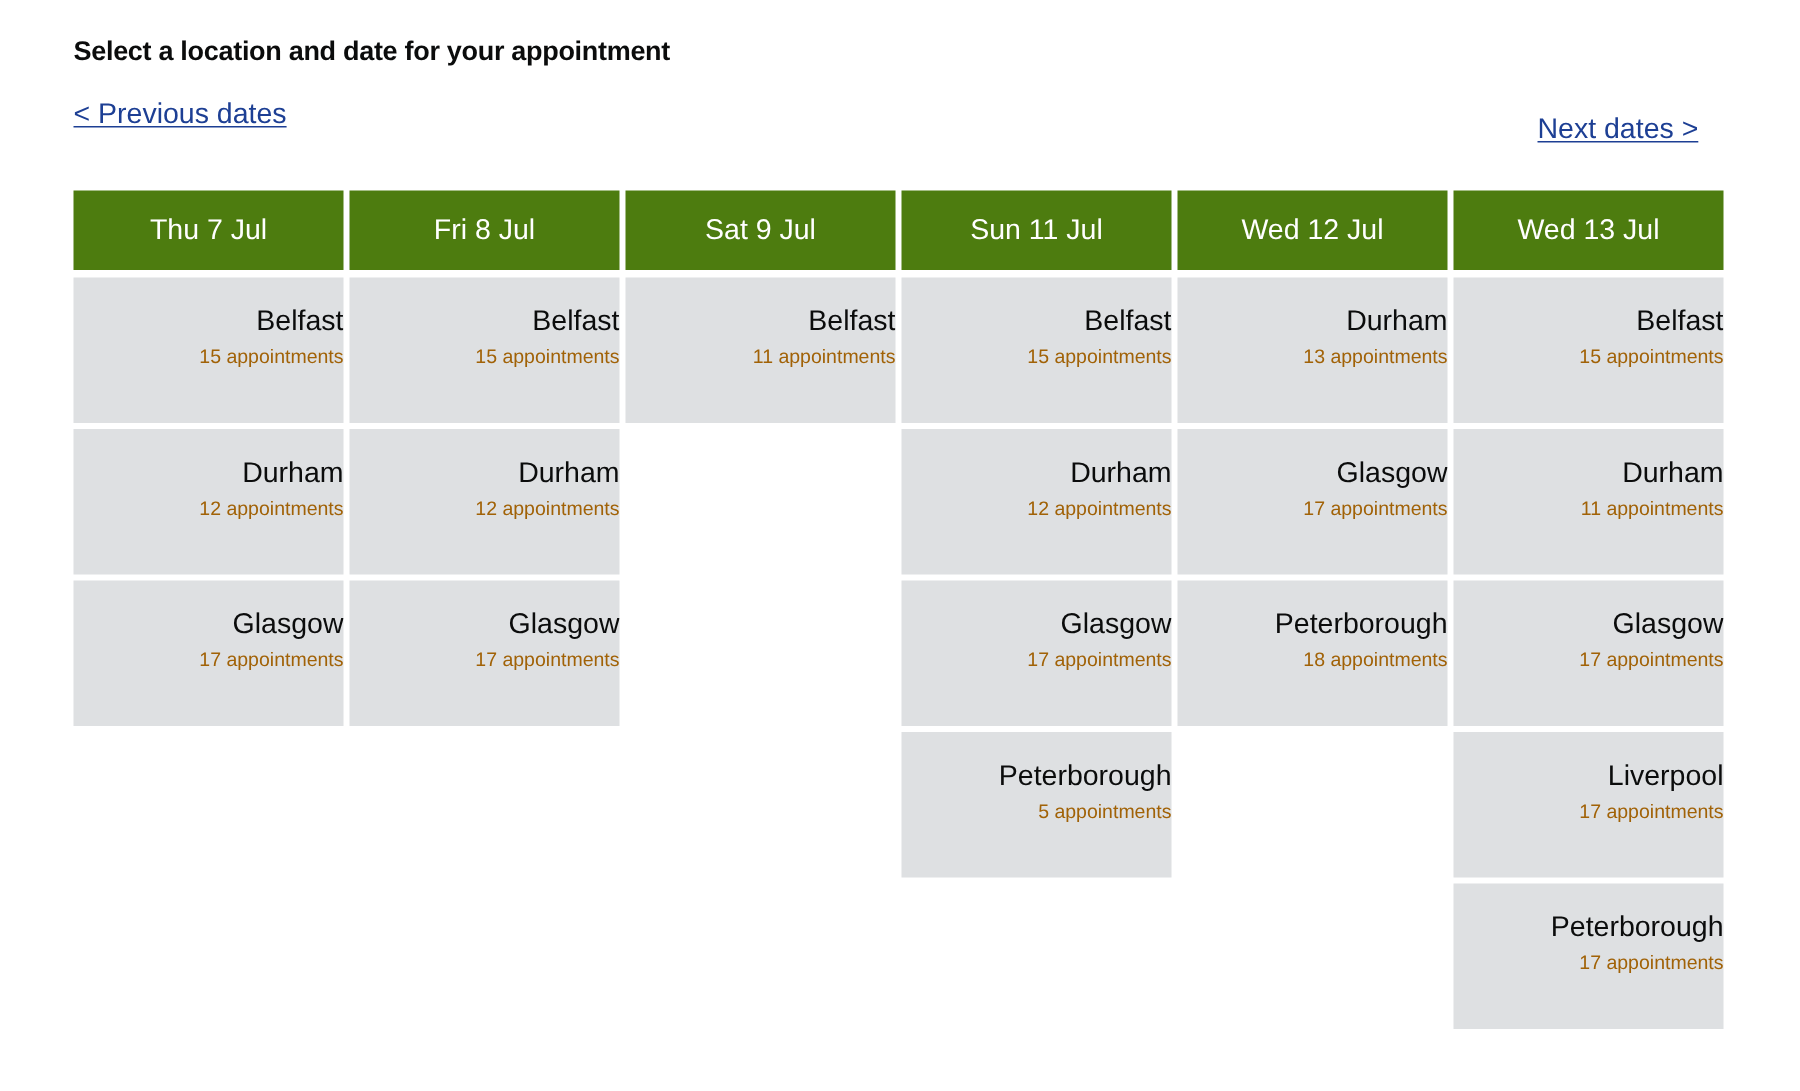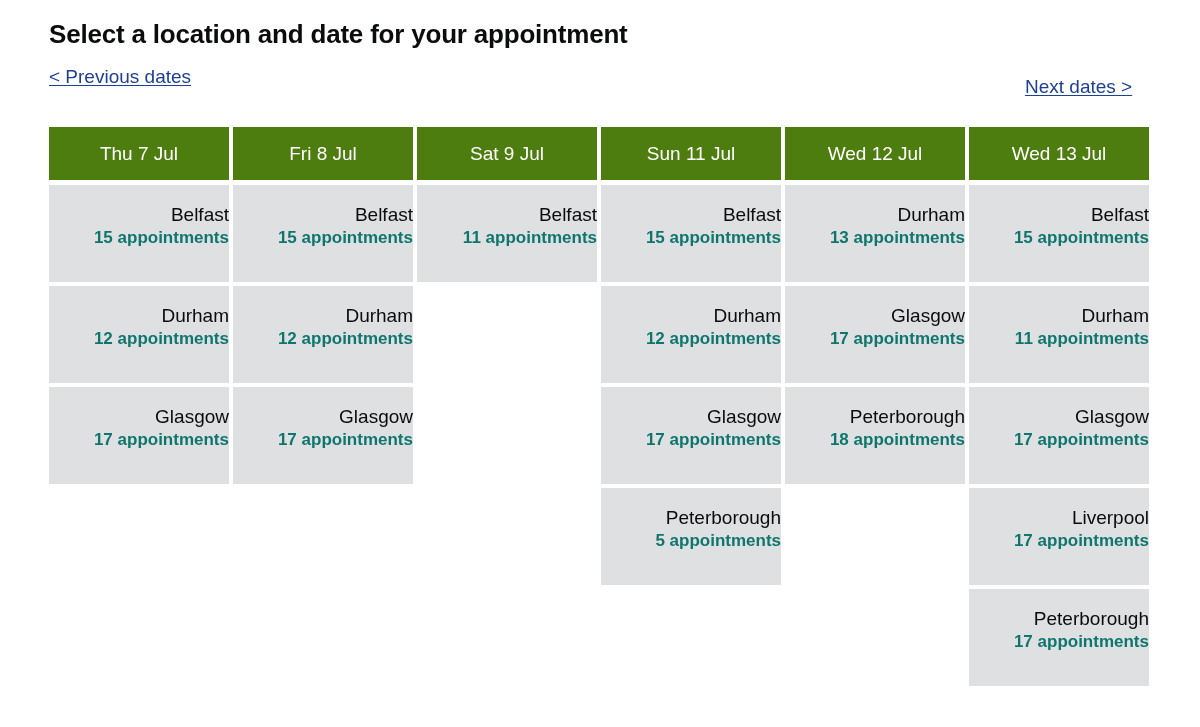--- a/index.html
+++ b/index.html
@@ -22,21 +22,21 @@
     left: 0;
     top: 0;
     width: 1200px;
     height: 727px;
   }
 
   .page-title {
     position: absolute;
     left: 49px;
     top: 18px;
-    font-size: 26px;
+    font-size: 18px;
     line-height: 32px;
     font-weight: bold;
     letter-spacing: -0.2px;
     color: #0b0c0c;
     margin: 0;
     white-space: nowrap;
   }
 
   .nav-row {
     position: absolute;
@@ -119,25 +119,24 @@
   .slot-location {
     display: block;
     font-size: 19px;
     line-height: 24px;
     color: #0b0c0c;
     white-space: nowrap;
   }
 
   .slot-count {
     display: block;
-    font-size: 17px;
+    font-size: 13px;
     line-height: 22px;
-    color: #0f766e;
-    white-space: nowrap;
-    font-weight: bold;
+    color: #a16207;
+    white-space: nowrap;
   }
 </style>
 </head>
 <body>
 
 <div class="page">
 
   <h1 class="page-title">Select a location and date for your appointment</h1>
 
   <div class="nav-row">

